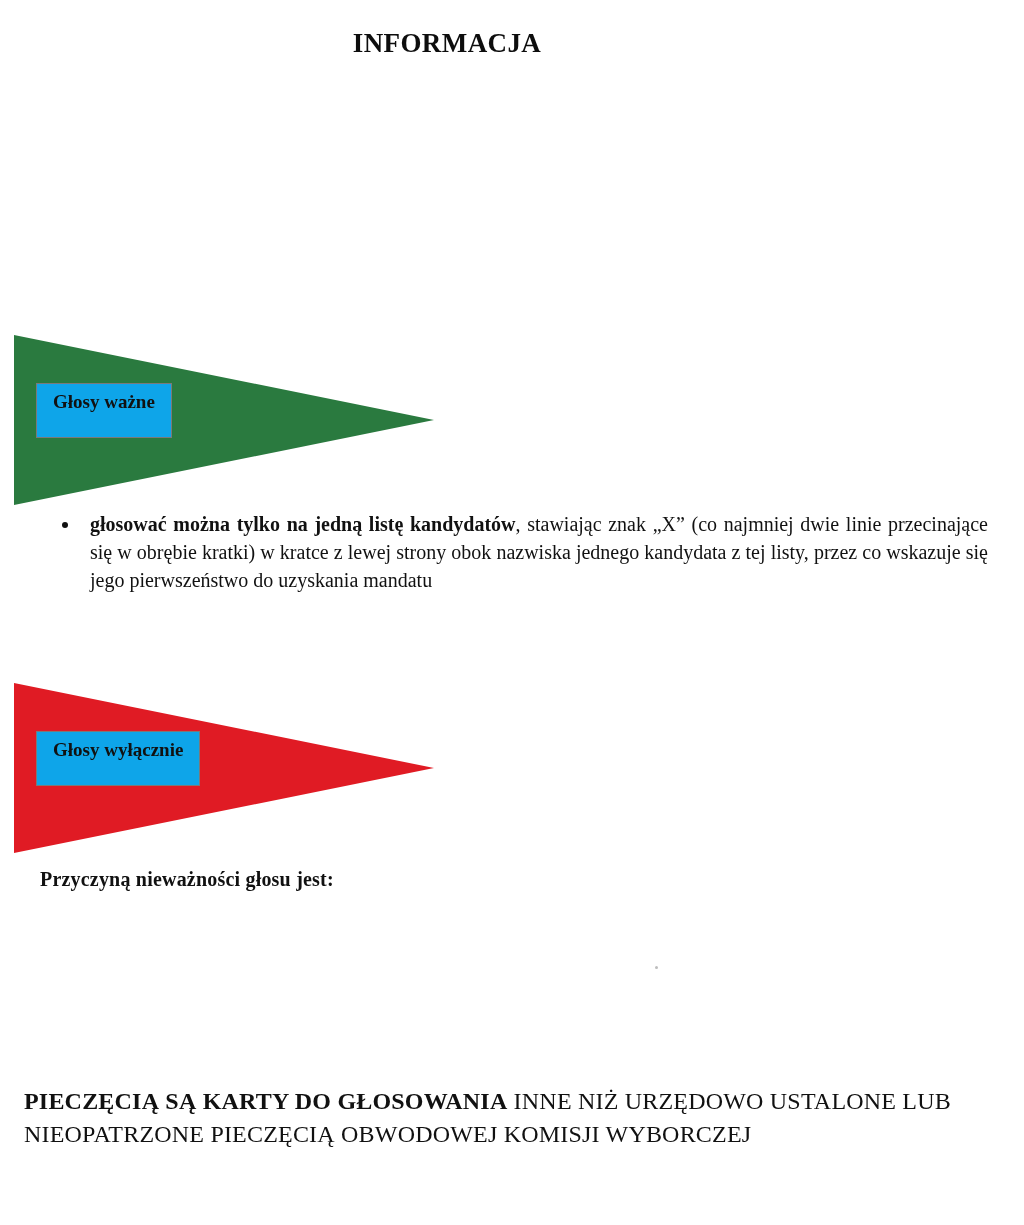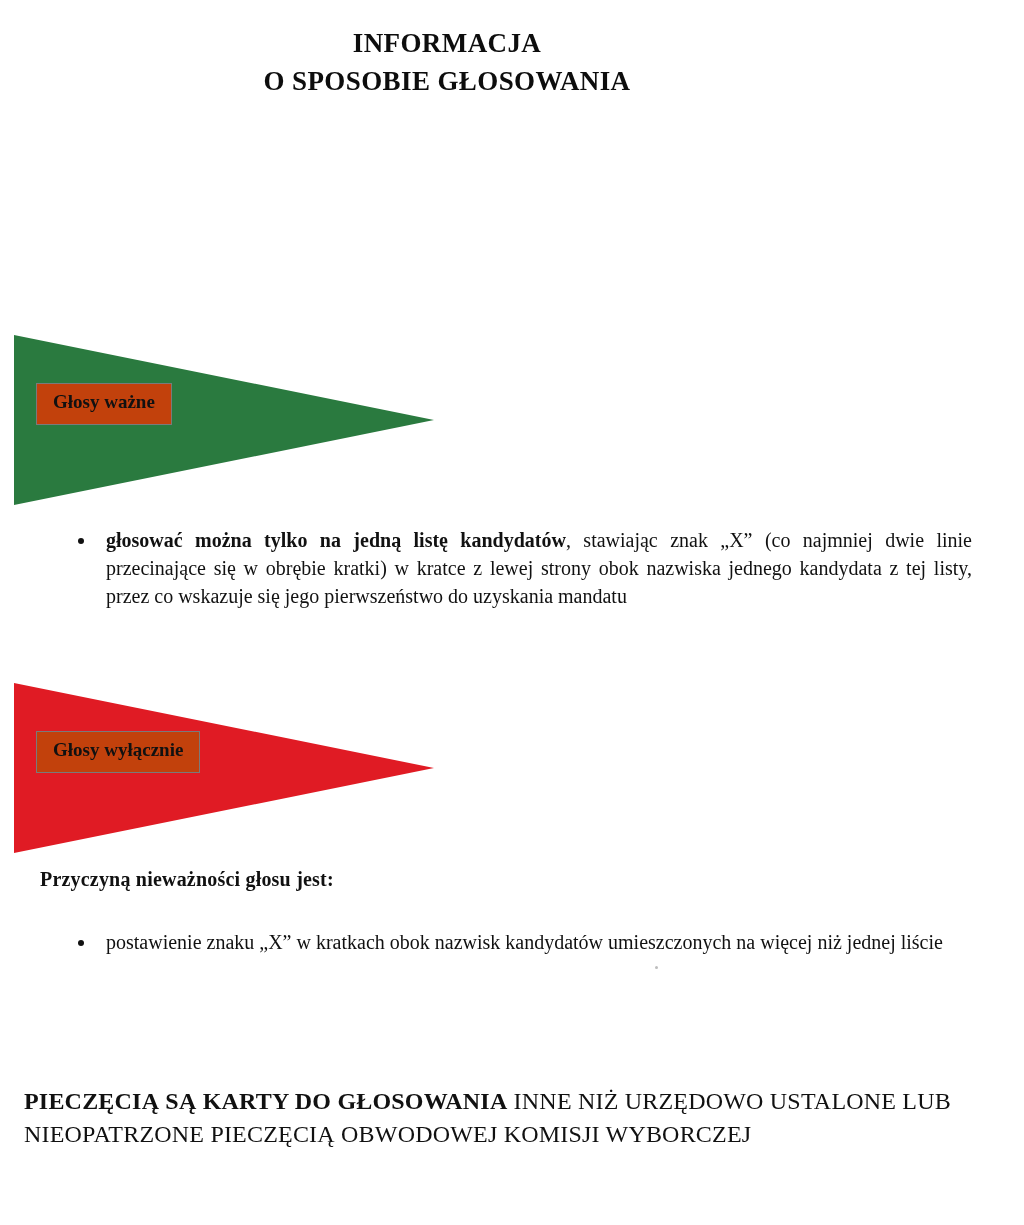--- a/index.html
+++ b/index.html
@@ -46,23 +46,23 @@
     top: 0;
     width: 0;
     height: 0;
     border-top: 85px solid transparent;
     border-bottom: 85px solid transparent;
   }
   .banner .label {
     position: absolute;
     left: 22px;
     top: 48px;
-    background: #c2410c;
+    background: #0ea5e9;
     border: 1px solid #7a7a7a;
-    padding: 7px 16px 11px 16px;
+    padding: 7px 16px 24px 16px;
     font-family: "Liberation Serif", serif;
     font-weight: bold;
     font-size: 19px;
     color: #111111;
     white-space: nowrap;
   }
 
   #banner-valid {
     top: 335px;
     left: 14px;
@@ -94,21 +94,21 @@
     letter-spacing: 0.2px;
   }
   .invalid-list {
     position: absolute;
     top: 912px;
     left: 48px;
     width: 940px;
   }
 
   ul.bullets {
-    margin: 16px;
+    margin: 0;
     padding: 0;
     list-style: none;
   }
   ul.bullets > li {
     position: relative;
     padding-left: 42px;
     margin-bottom: 2px;
     font-size: 20px;
     line-height: 28px;
     text-align: justify;
@@ -147,21 +147,20 @@
     height: 3px;
     background: #bdbdbd;
     border-radius: 50%;
   }
 </style>
 </head>
 <body>
 
 <div class="title-block">
   <div class="title-line">INFORMACJA</div>
-  <div class="title-line">O SPOSOBIE GŁOSOWANIA</div>
 </div>
 
 <div class="banner" id="banner-valid">
   <div class="tri"></div>
   <div class="label">Głosy ważne</div>
 </div>
 
 <div class="valid-list">
   <ul class="bullets">
     <li><span class="b">głosować można tylko na jedną listę kandydatów</span><span>, stawiając znak „X” (co najmniej dwie linie przecinające się w obrębie kratki) w kratce z lewej strony obok nazwiska jednego kandydata z tej listy, przez co wskazuje się jego pierwszeństwo do uzyskania mandatu</span></li>
@@ -170,21 +169,20 @@
 
 <div class="banner" id="banner-invalid">
   <div class="tri"></div>
   <div class="label">Głosy wyłącznie</div>
 </div>
 
 <div class="invalid-heading">Przyczyną nieważności głosu jest:</div>
 
 <div class="invalid-list">
   <ul class="bullets">
-    <li>postawienie znaku „X” w kratkach obok nazwisk kandydatów umieszczonych na więcej niż jednej liście</li>
   </ul>
 </div>
 
 <div class="speck" style="top:966px; left:655px;"></div>
 
 <div class="footer-note">
   <span class="lead">PIECZĘCIĄ SĄ KARTY DO GŁOSOWANIA</span><span> INNE NIŻ URZĘDOWO USTALONE LUB NIEOPATRZONE PIECZĘCIĄ OBWODOWEJ KOMISJI WYBORCZEJ</span>
 </div>
 
 </body></html>

